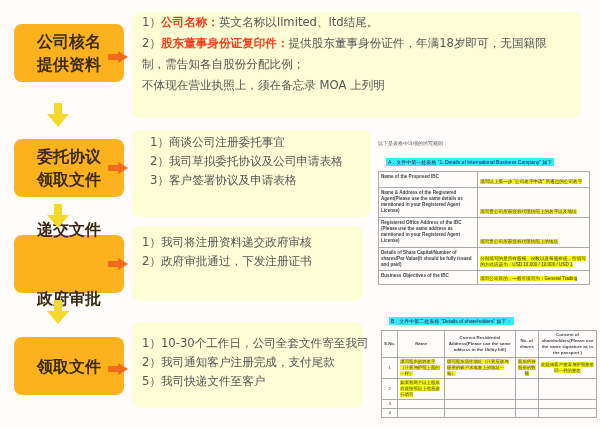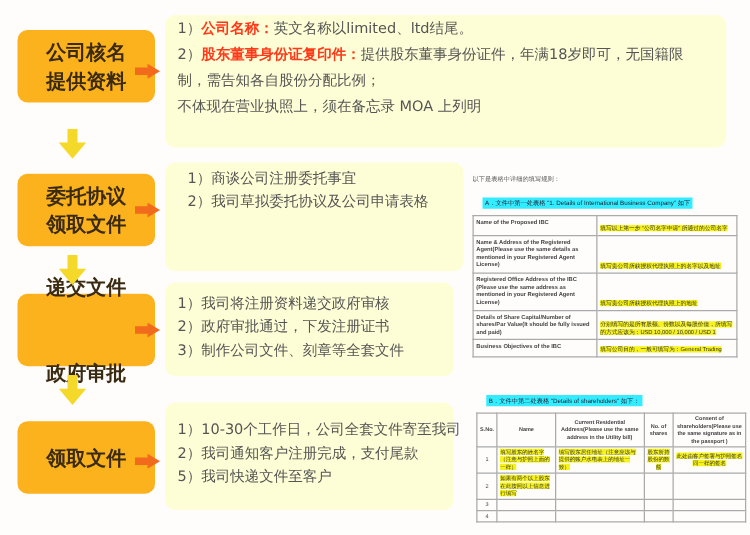--- a/index.html
+++ b/index.html
@@ -80,26 +80,26 @@
   <div class="line" style="margin-top:2px;">
     <span>2）</span><span class="hl">股东董事身份证复印件：</span><span>提供股东董事身份证件，年满18岁即可，无国籍限</span>
   </div>
   <div class="line" style="margin-top:2px;">制，需告知各自股份分配比例；</div>
   <div class="line" style="margin-top:2px;">不体现在营业执照上，须在备忘录 MOA 上列明</div>
 </div>
 
 <div class="panel" style="top:130px; width:221px; height:84px; padding:3px 0 0 18px;">
   <div class="line">1）商谈公司注册委托事宜</div>
   <div class="line">2）我司草拟委托协议及公司申请表格</div>
+  <div class="line">3）客户签署协议及申请表格</div>
 </div>
 
 <div class="panel" style="top:226px; width:221px; height:68px; padding:7px 0 0 10px;">
   <div class="line">1）我司将注册资料递交政府审核</div>
   <div class="line">2）政府审批通过，下发注册证书</div>
-  <div class="line">3）制作公司文件、刻章等全套文件</div>
 </div>
 
 <div class="panel" style="top:322px; width:221px; height:74px; padding:12px 0 0 10px;">
   <div class="line">1）10-30个工作日，公司全套文件寄至我司</div>
   <div class="line">2）我司通知客户注册完成，支付尾款</div>
   <div class="line">5）我司快递文件至客户</div>
 </div>
 
 <div class="doc" style="top:140px; width:212px;">
   <div class="cap">以下是表格中详细的填写规则：</div>

